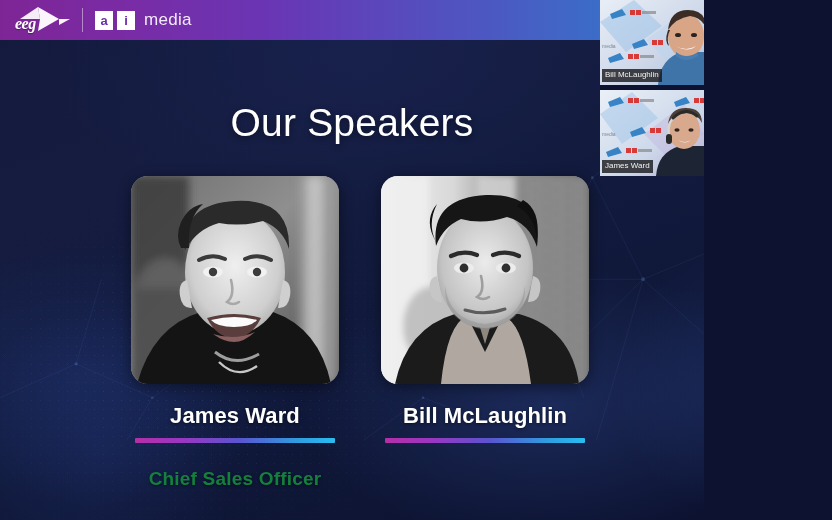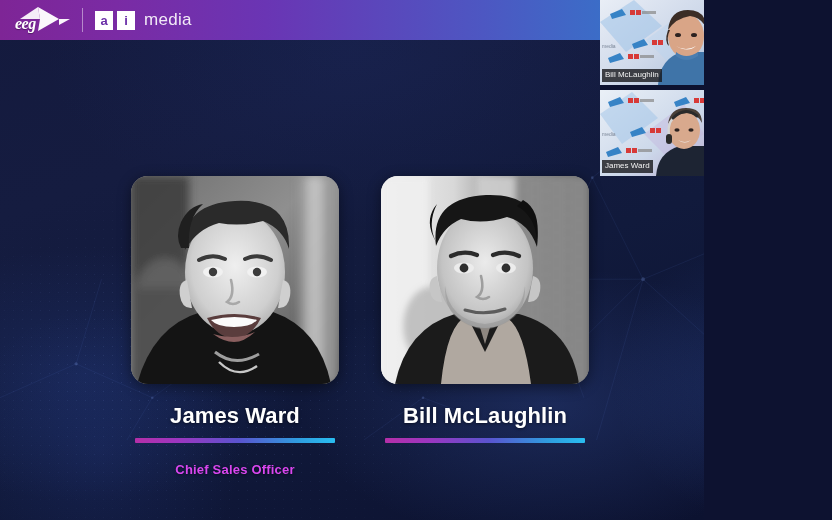--- a/index.html
+++ b/index.html
@@ -68,21 +68,21 @@
   .photo svg { display:block; width:100%; height:100%; }
   .sp-name {
     margin-top:19px; color:#fff; font-size:22px; font-weight:700; letter-spacing:.1px;
     text-shadow:0 1px 3px rgba(0,0,0,.5); white-space:nowrap;
   }
   .sp-rule {
     width:200px; height:5px; margin-top:9px; border-radius:1px;
     background:linear-gradient(90deg,#b52fa8 0%,#9c36c0 22%,#5a54cf 52%,#2f9ee0 82%,#29bdf0 100%);
   }
   .sp-role {
-    margin-top:19px; color:#d946ef; font-size:13px; font-weight:700; letter-spacing:.2px;
+    margin-top:25px; color:#15803d; font-size:19px; font-weight:700; letter-spacing:.2px;
     text-shadow:0 1px 3px rgba(0,0,0,.5); white-space:nowrap;
   }
 
   
   .videos { position:absolute; right:0; top:0; width:104px; z-index:6; }
   .vtile { position:relative; width:104px; height:85px; overflow:hidden; background:#20477a; }
   .vtile.second { margin-top:5px; height:86px; }
   .vtile svg { display:block; width:100%; height:100%; }
   .vlabel {
     position:absolute; left:2px; bottom:3px;
@@ -135,20 +135,21 @@
       <span class="eeg-word">eeg</span>
     </div>
     <div class="divider"></div>
     <div class="ai-media">
       <span class="ai-box">a</span>
       <span class="ai-box">i</span>
       <span class="media-word">media</span>
     </div>
   </div>
 
+  <div class="title">Our Speakers</div>
 
   <div class="speakers">
 
     <div class="card">
       <div class="photo">
         <svg viewBox="0 0 208 208" preserveAspectRatio="xMidYMid slice">
           <defs>
             <linearGradient id="bgA" x1="0" y1="0" x2="1" y2="1">
               <stop offset="0%" stop-color="#6e6e6e"></stop>
                 <stop offset="45%" stop-color="#8f8f8f"></stop>

